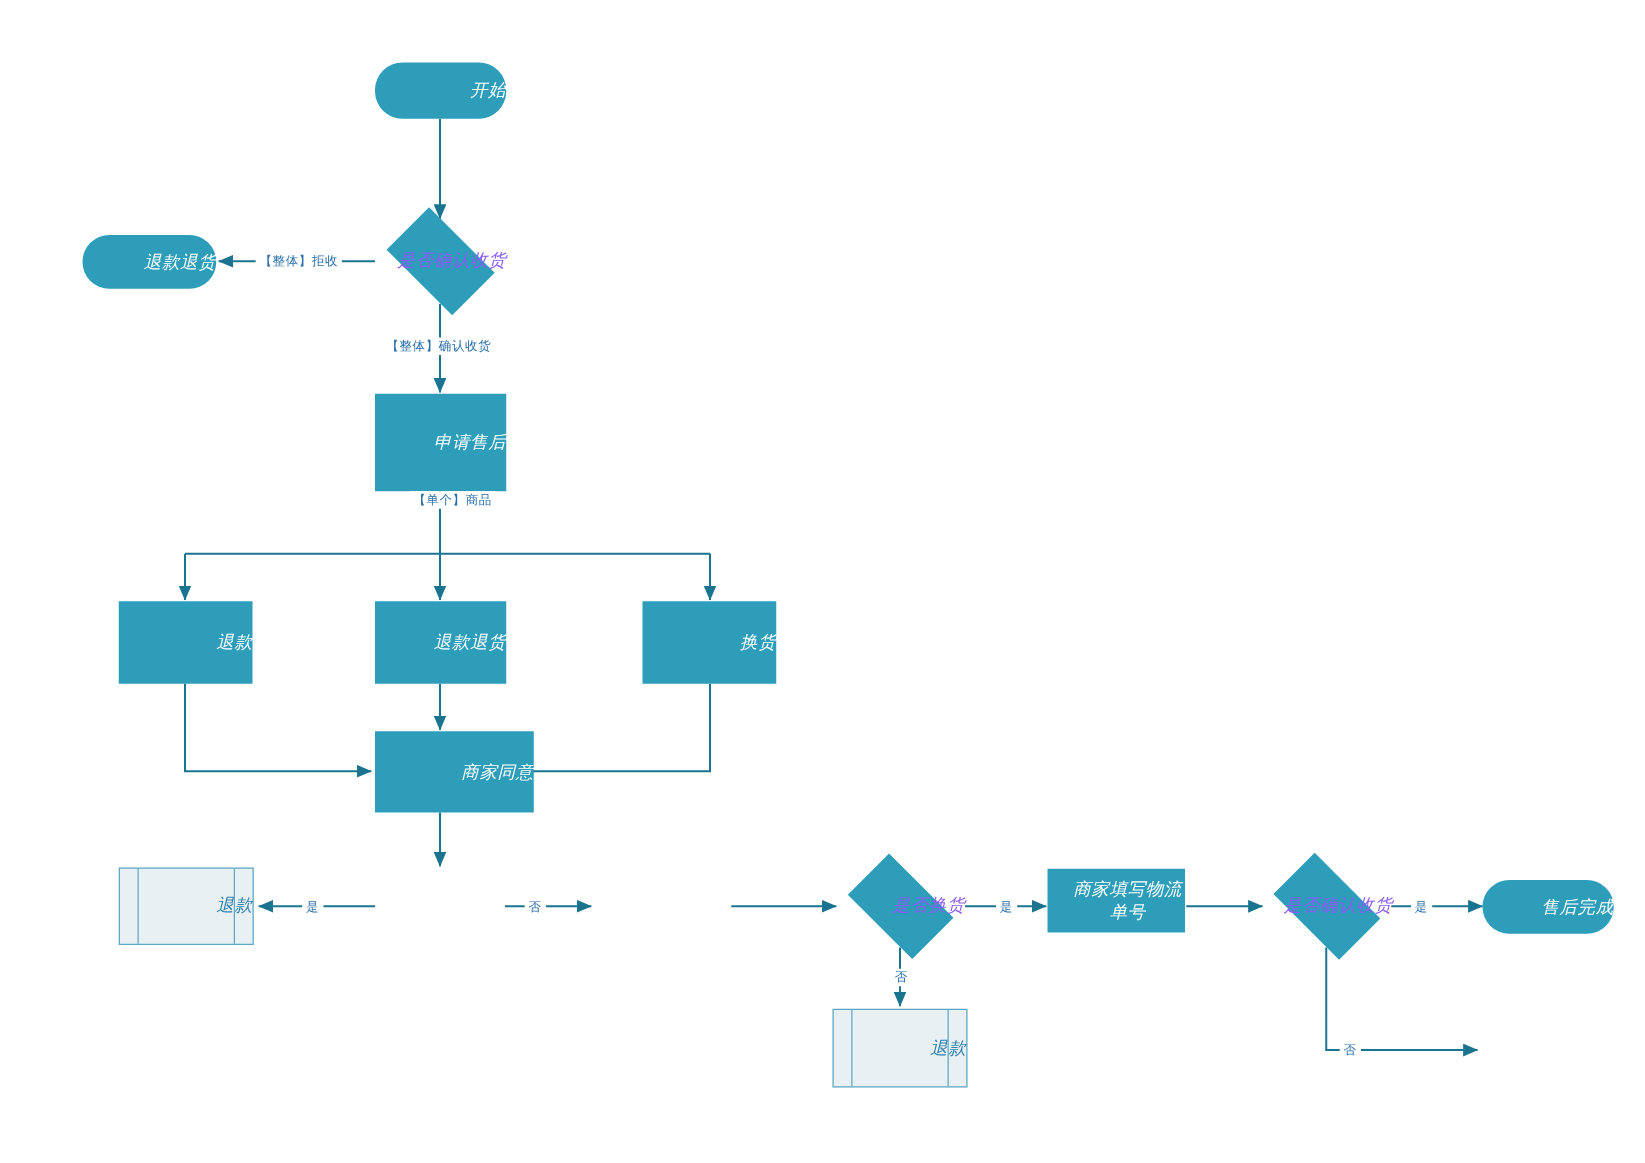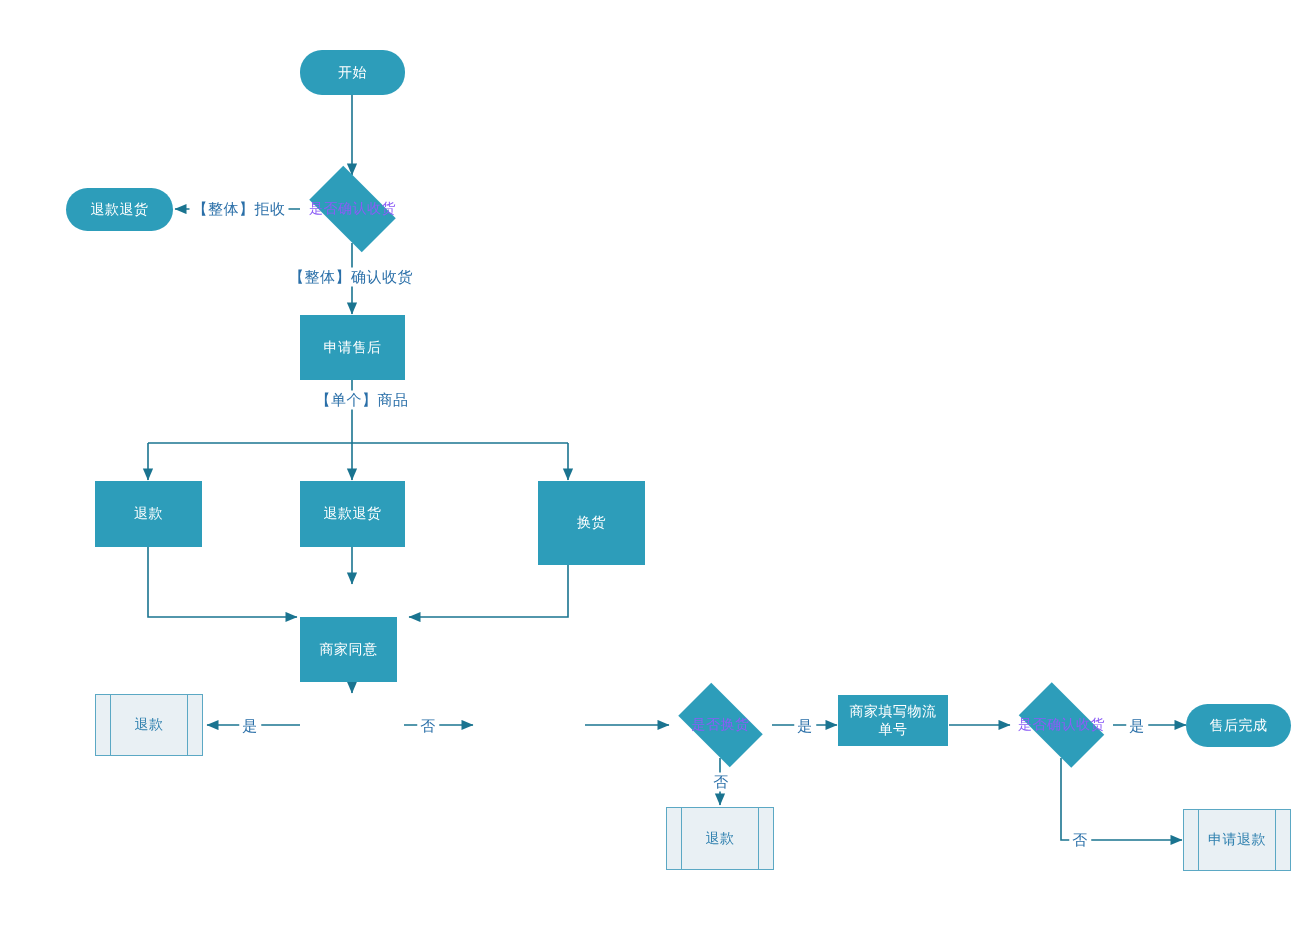--- a/index.html
+++ b/index.html
@@ -23,27 +23,28 @@
     top: 0;
     width: 1316px;
     height: 930px;
     pointer-events: none;
   }
   .node {
     position: absolute;
     box-sizing: border-box;
     display: flex;
     align-items: center;
-    justify-content: center;
+    justify-content: flex-end;
     text-align: center;
     color: #ffffff;
     font-size: 14px;
     line-height: 1.25;
     letter-spacing: 0.5px;
     white-space: nowrap;
+    font-style: italic;
   }
   .node.rect {
     background: #2d9dba;
   }
   .node.pill {
     background: #2d9dba;
     border-radius: 22px;
   }
   .node.diamond {
     background: transparent;
@@ -77,21 +78,21 @@
     top: 0;
     bottom: 0;
     width: 0;
     border-left: 1px solid #5ba8c4;
   }
   .node.predef::before { left: 14px; }
   .node.predef::after  { right: 14px; }
   .edge-label {
     position: absolute;
     color: #2a6fa8;
-    font-size: 15px;
+    font-size: 10px;
     letter-spacing: 0.5px;
     background: #ffffff;
     padding: 0 3px;
     white-space: nowrap;
     z-index: 4;
     transform: translate(-50%, -50%);
   }
 </style>
 </head>
 <body>
@@ -150,37 +151,37 @@
 
   <div class="node diamond" style="left:300px; top:175px; width:105px; height:68px;">
     <span class="dshape"></span>
     <span class="dlabel">是否确认收货</span>
   </div>
 
   <div class="node pill" style="left:66px; top:188px; width:107px; height:43px;">
     <span>退款退货</span>
   </div>
 
-  <div class="node rect" style="left:300px; top:315px; width:105px; height:65px;">
+  <div class="node rect" style="left:300px; top:315px; width:105px; height:78px;">
     <span>申请售后</span>
   </div>
 
   <div class="node rect" style="left:95px; top:481px; width:107px; height:66px;">
     <span>退款</span>
   </div>
 
   <div class="node rect" style="left:300px; top:481px; width:105px; height:66px;">
     <span>退款退货</span>
   </div>
 
-  <div class="node rect" style="left:514px; top:481px; width:107px; height:84px;margin-left:24px;">
+  <div class="node rect" style="left:514px; top:481px; width:107px; height:66px;">
     <span>换货</span>
   </div>
 
-  <div class="node rect" style="left:300px; top:585px; width:97px; height:65px;margin-top:32px;">
+  <div class="node rect" style="left:300px; top:585px; width:127px; height:65px;">
     <span>商家同意</span>
   </div>
 
 
   <div class="node predef" style="left:95px; top:694px; width:108px; height:62px;">
     <span>退款</span>
   </div>
 
 
   <div class="node diamond" style="left:669px; top:692px; width:103px; height:66px;">
@@ -198,23 +199,20 @@
 
   <div class="node diamond" style="left:1009px; top:692px; width:105px; height:66px;">
     <span class="dshape"></span>
     <span class="dlabel">是否确认收货</span>
   </div>
 
   <div class="node pill" style="left:1186px; top:704px; width:105px; height:43px;">
     <span>售后完成</span>
   </div>
 
-  <div class="node predef" style="left:1183px; top:809px; width:108px; height:62px;">
-    <span>申请退款</span>
-  </div>
 
   <div class="edge-label" style="left:239px; top:209px;">【整体】拒收</div>
 
   <div class="edge-label" style="left:351px; top:277px;">【整体】确认收货</div>
 
   <div class="edge-label" style="left:362px; top:400px;">【单个】商品</div>
 
   <div class="edge-label" style="left:250px; top:726px;">是</div>
 
   <div class="edge-label" style="left:428px; top:726px;">否</div>

